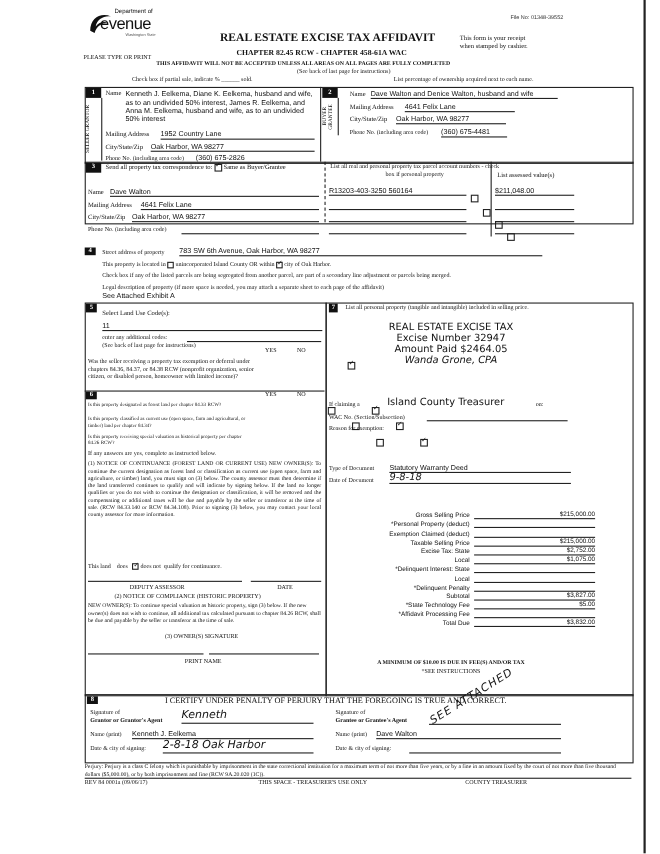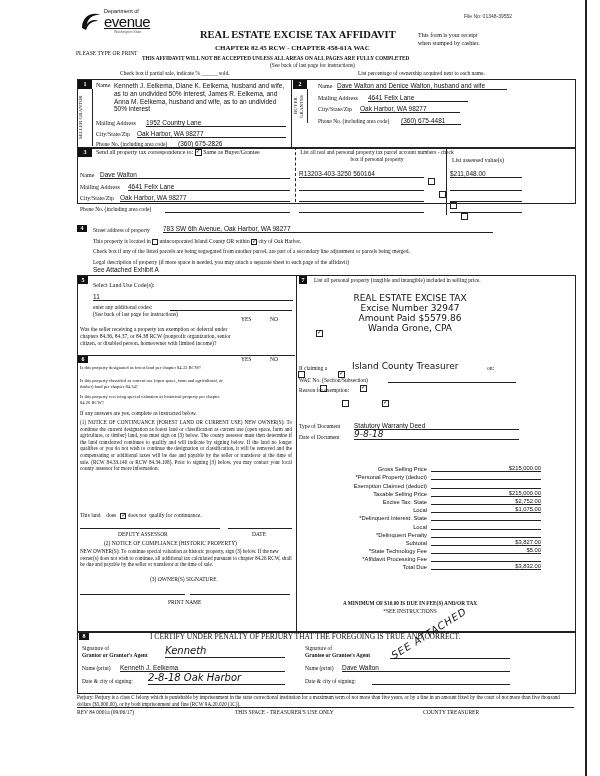--- a/index.html
+++ b/index.html
@@ -30,21 +30,21 @@
 
 
 <div class="abs rightline"></div>
 
 
 <div class="abs" style="left:80px;top:8px;width:62px;height:36px;">
   <svg class="abs" style="left:0;top:2px" width="22" height="22" viewBox="0 0 22 22">
     <path d="M2 18 C2 6 12 1 21 5 C14 4 8 8 7 14 C10 10 15 9 18 11 C12 11 8 14 6 20 Z" fill="#111"></path>
   </svg>
   <div class="abs sans" style="left:24px;top:0;font-size:5.5px;">Department of</div>
-  <div class="abs sans" style="left:24px;top:6px;font-size:15px;line-height:15px;letter-spacing:-0.5px;text-decoration:underline;">evenue</div>
+  <div class="abs sans" style="left:11px;top:6px;font-size:15px;line-height:15px;letter-spacing:-0.5px;">evenue</div>
   <div class="abs sans" style="left:34px;top:22px;font-size:3.5px;color:#555;">Washington State</div>
 </div>
 <div class="abs serif t5" style="left:76px;top:50px;">PLEASE TYPE OR PRINT</div>
 <div class="abs serif" style="left:200px;top:29px;font-size:10.5px;font-weight:bold;">REAL ESTATE EXCISE TAX AFFIDAVIT</div>
 <div class="abs serif" style="left:215px;top:44px;font-size:7px;font-weight:bold;">CHAPTER 82.45 RCW - CHAPTER 458-61A WAC</div>
 <div class="abs serif" style="left:142px;top:55px;font-size:5.3px;font-weight:bold;">THIS AFFIDAVIT WILL NOT BE ACCEPTED UNLESS ALL AREAS ON ALL PAGES ARE FULLY COMPLETED</div>
 <div class="abs serif t5" style="left:270px;top:62px;">(See back of last page for instructions)</div>
 <div class="abs serif t6" style="left:418px;top:32px;">This form is your receipt</div>
 <div class="abs serif t6" style="left:418px;top:40px;">when stamped by cashier.</div>
 <div class="abs sans" style="left:464px;top:13px;font-size:5px;color:#333;">File No: 01348-39552</div>
@@ -180,22 +180,22 @@
 <div class="abs serif t5" style="left:168px;top:599px;">PRINT NAME</div>
 
 
 <div class="abs box" style="left:296px;top:275px;width:278px;height:356px;"></div>
 <div class="abs numbox" style="left:299px;top:276px;width:8px;height:8px;line-height:8px;">7</div>
 <div class="abs serif t5" style="left:314px;top:277px;width:175px;line-height:7px;">List all personal property (tangible and intangible) included in selling price.</div>
 
 <div class="abs stamp" style="left:300px;top:293px;width:220px;">
   <div style="font-size:9px;line-height:10px;">REAL ESTATE EXCISE TAX</div>
   <div style="font-size:9px;line-height:10px;">Excise Number 32947</div>
-  <div style="font-size:9px;line-height:10px;">Amount Paid $5579.86</div>
-  <div style="font-size:9px;line-height:10px;">Wanda Grone, CPA</div>
+  <div style="font-size:9px;line-height:10px;">Amount Paid $2464.05</div>
+  <div style="font-size:9px;line-height:10px;font-style:italic;">Wanda Grone, CPA</div>
 </div>
 <div class="abs serif t5" style="left:299px;top:365px;">If claiming a</div>
 <div class="abs stamp" style="left:352px;top:361px;font-size:9px;">Island County Treasurer</div>
 <div class="abs serif t5" style="left:487px;top:365px;">on:</div>
 <div class="abs serif t5" style="left:299px;top:377px;">WAC No. (Section/Subsection)</div>
 <div class="abs uline" style="left:388px;top:382px;width:128px;"></div>
 <div class="abs serif t5" style="left:299px;top:387px;">Reason for exemption:</div>
 
 <div class="abs serif t5" style="left:299px;top:423px;">Type of Document</div>
 <div class="abs fill uline" style="left:354px;top:422px;width:165px;">Statutory Warranty Deed</div>

